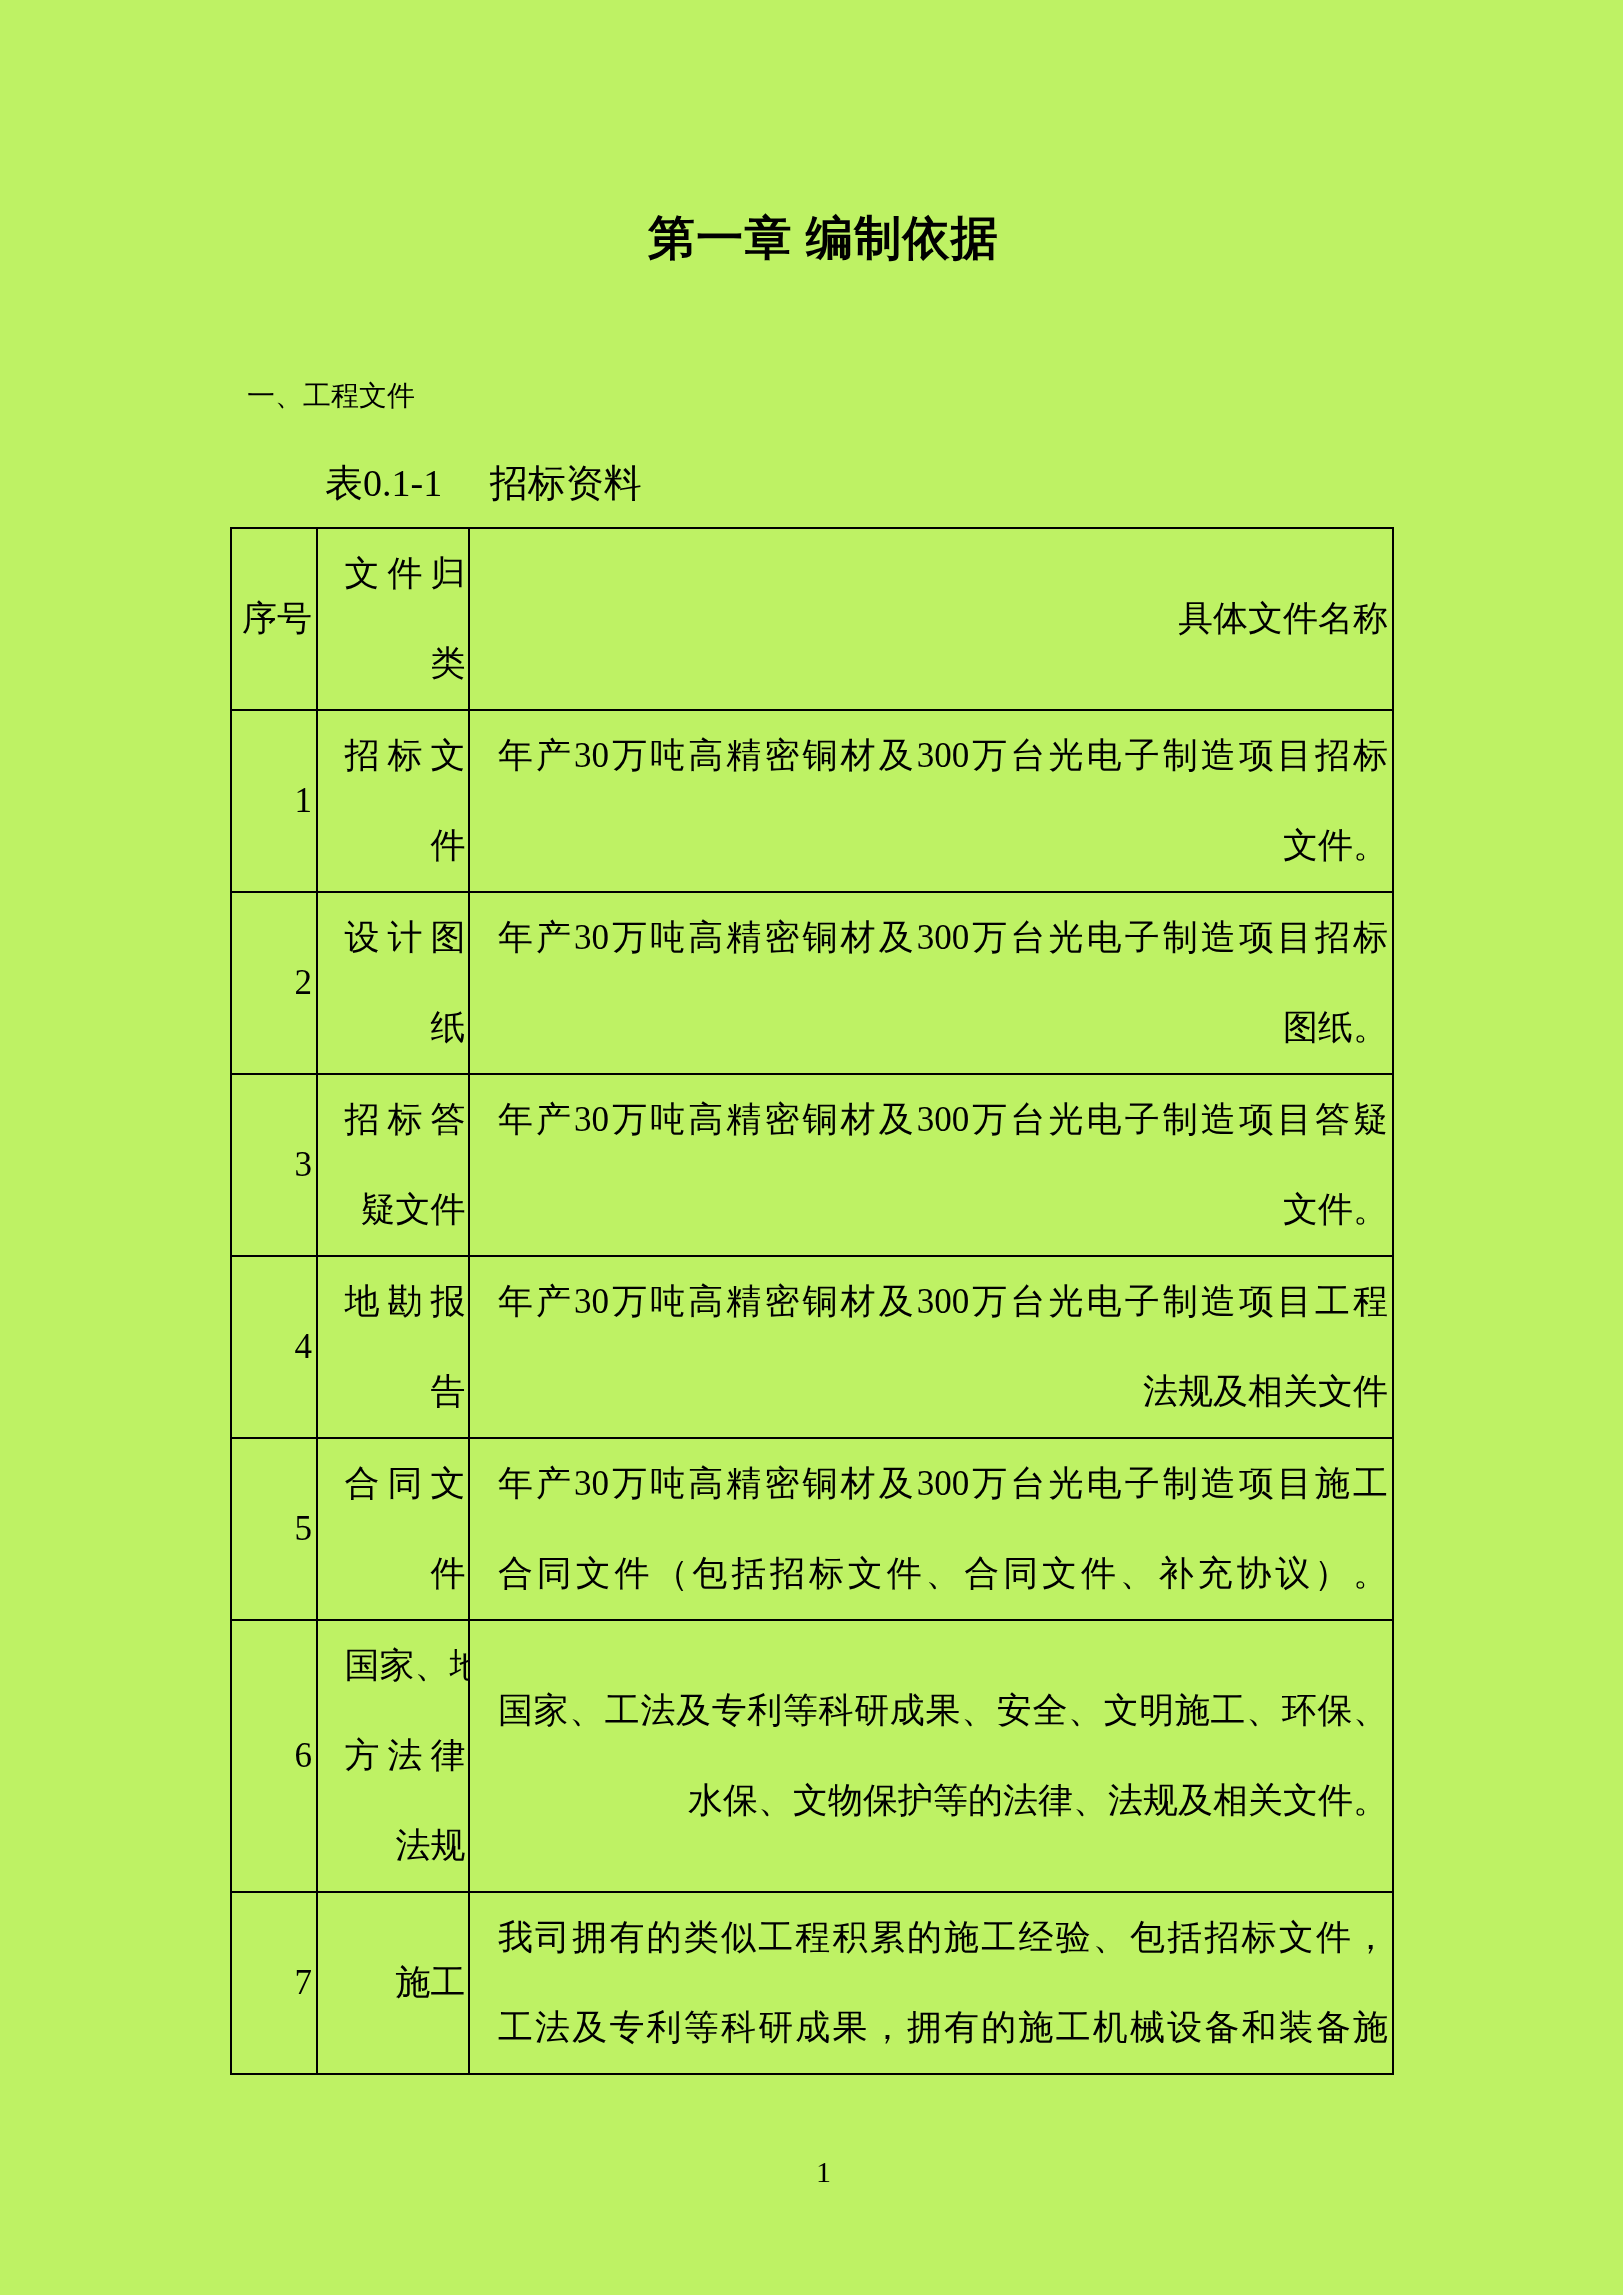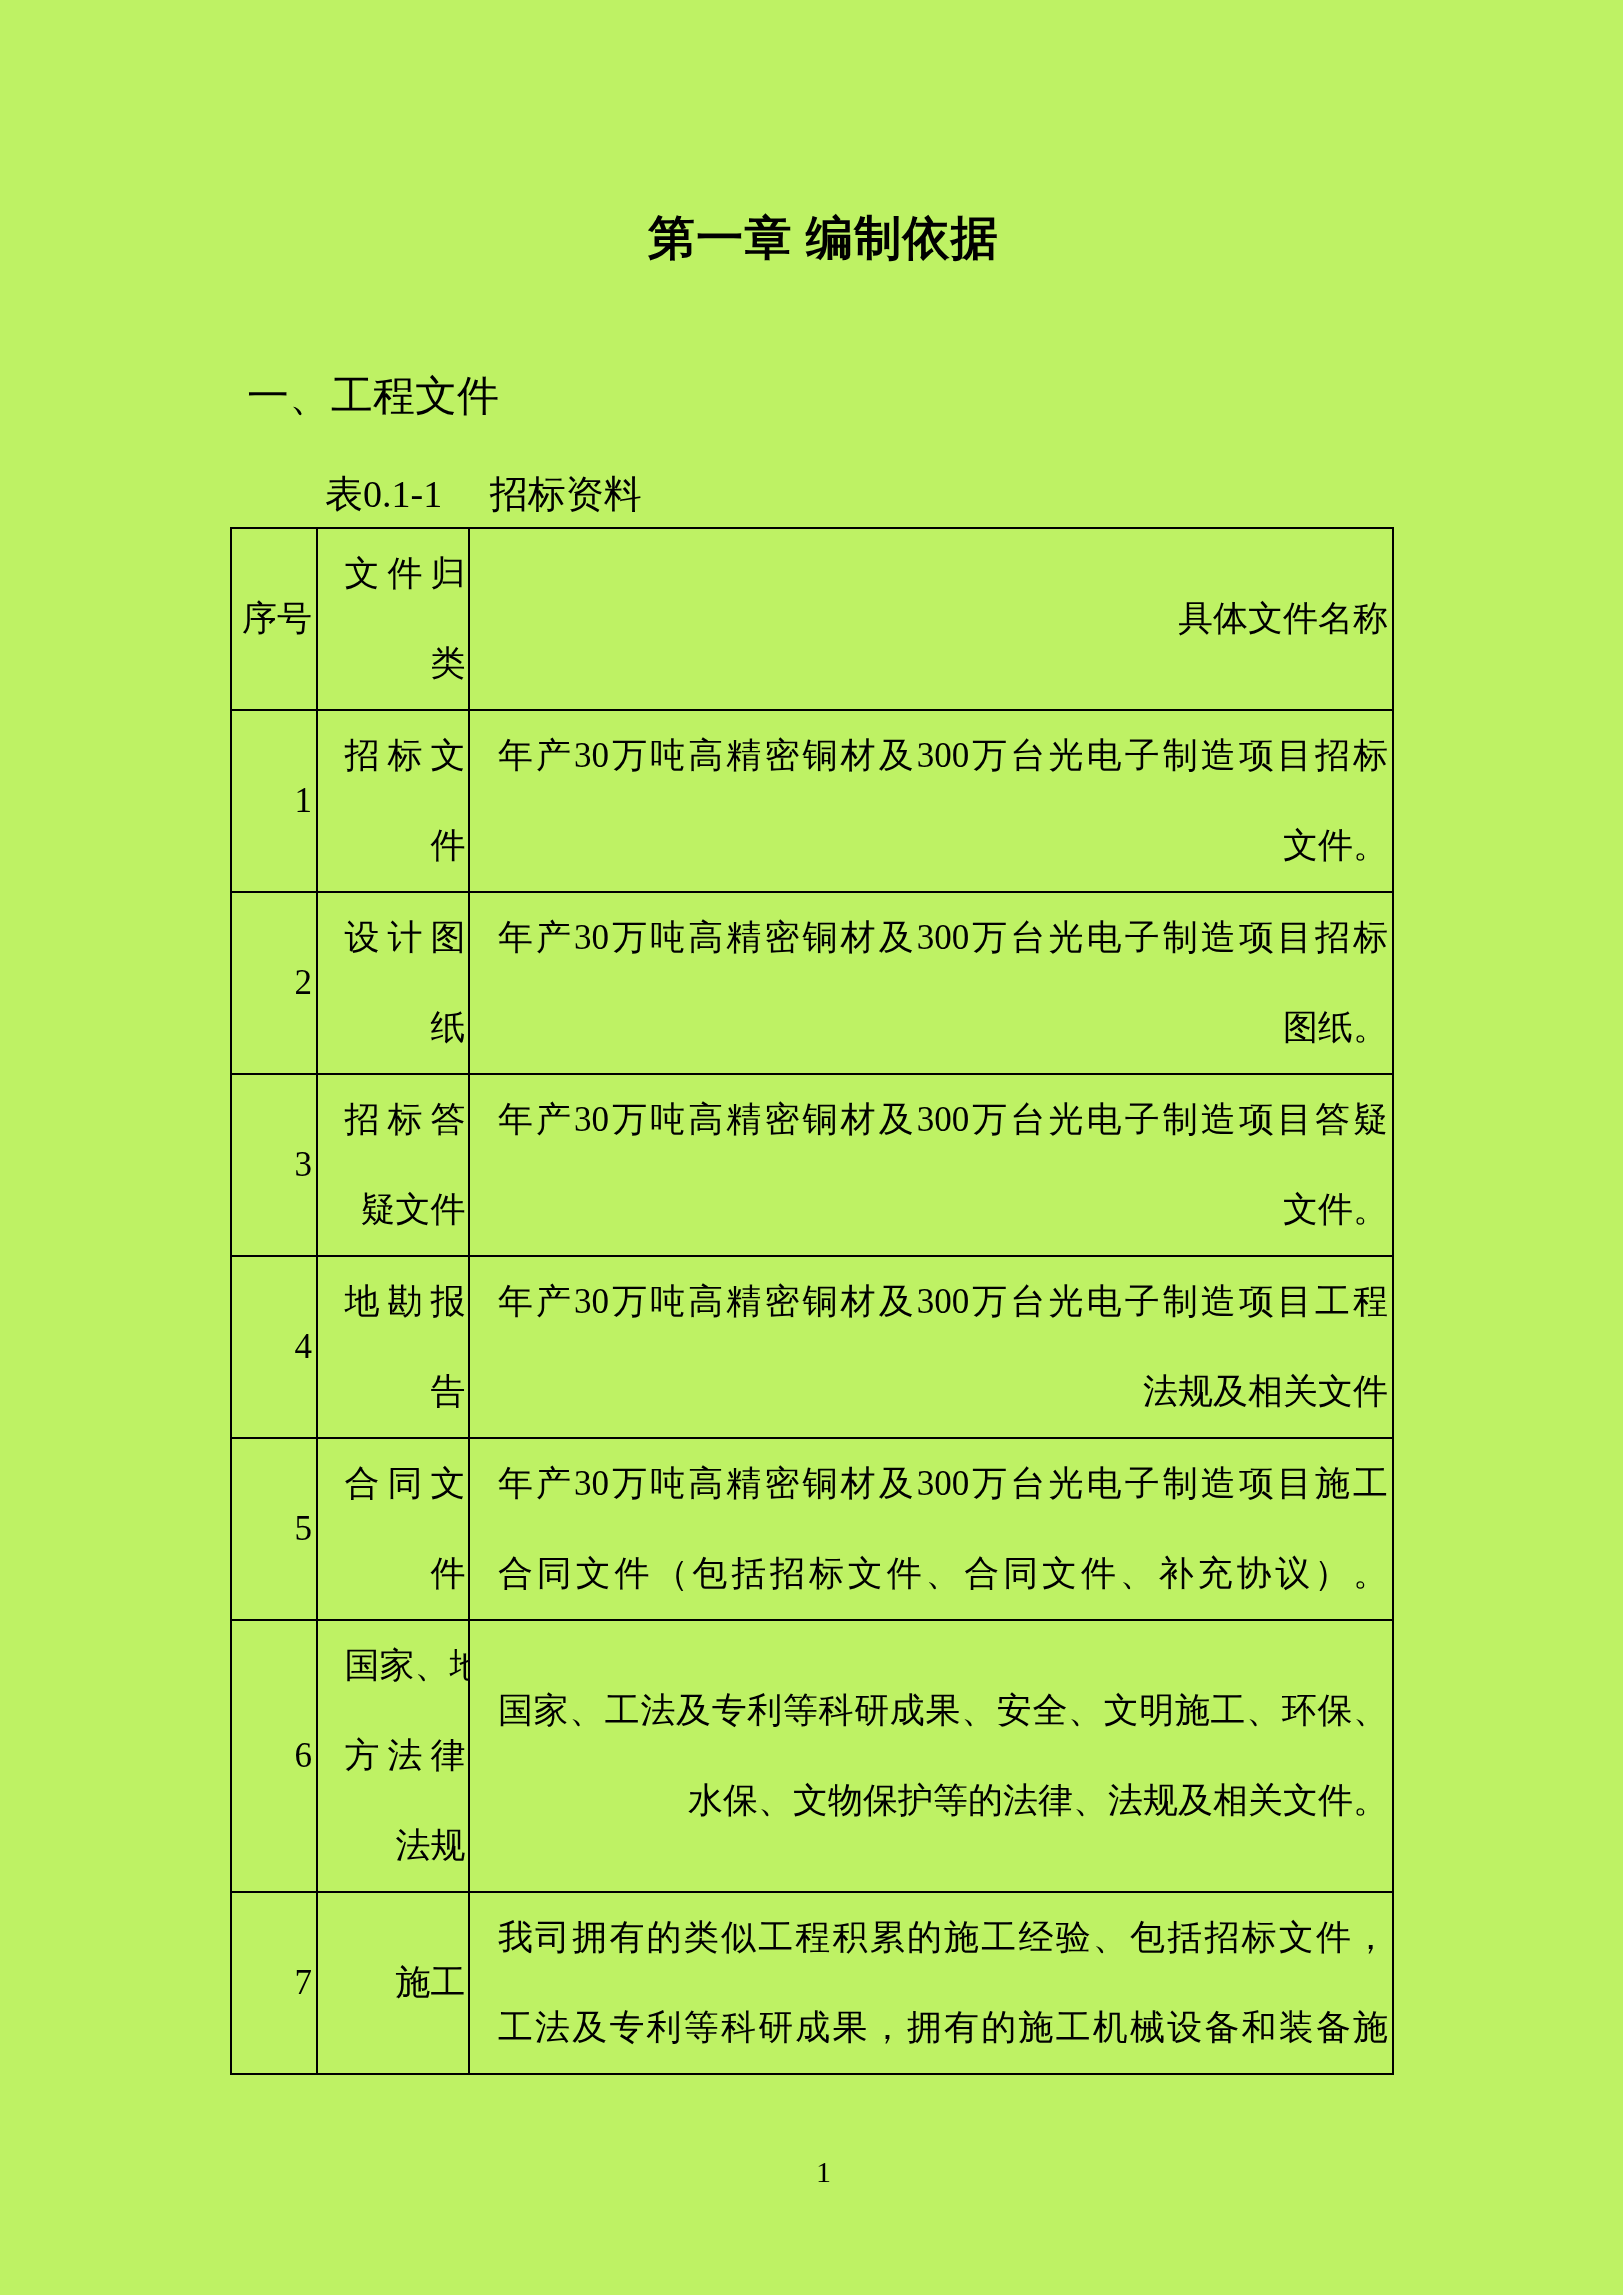--- a/index.html
+++ b/index.html
@@ -25,27 +25,27 @@
     text-align: center;
     font-size: 47px;
     line-height: 50px;
     font-weight: bold;
     letter-spacing: 1.3px;
   }
   .section-heading {
     position: absolute;
     left: 247px;
     top: 374px;
-    font-size: 42px;
+    font-size: 28px;
     line-height: 44px;
   }
   .table-caption {
     position: absolute;
     left: 325px;
-    top: 474px;
+    top: 463px;
     font-size: 38px;
     line-height: 41px;
   }
   table.bid-table {
     position: absolute;
     left: 230px;
     top: 527px;
     width: 1162px;
     border-collapse: collapse;
     table-layout: fixed;

